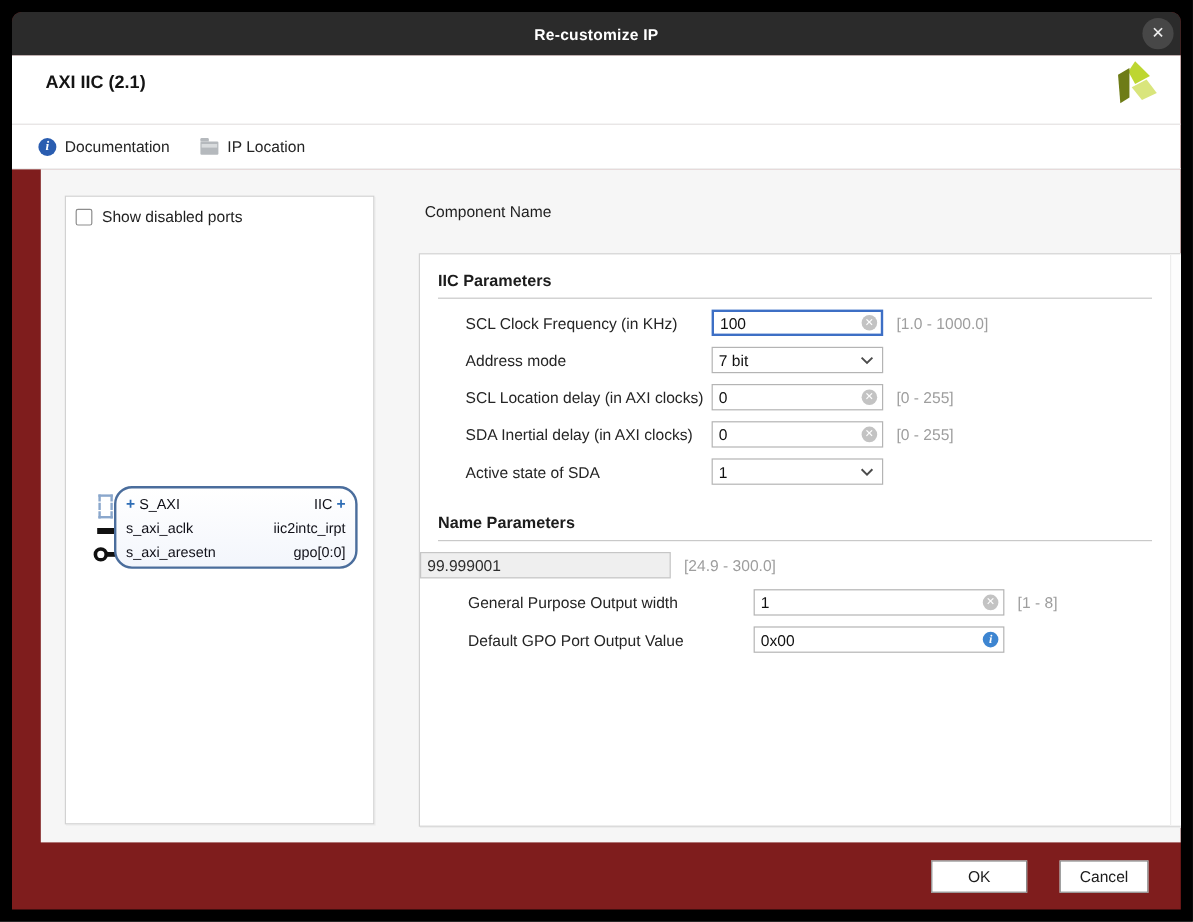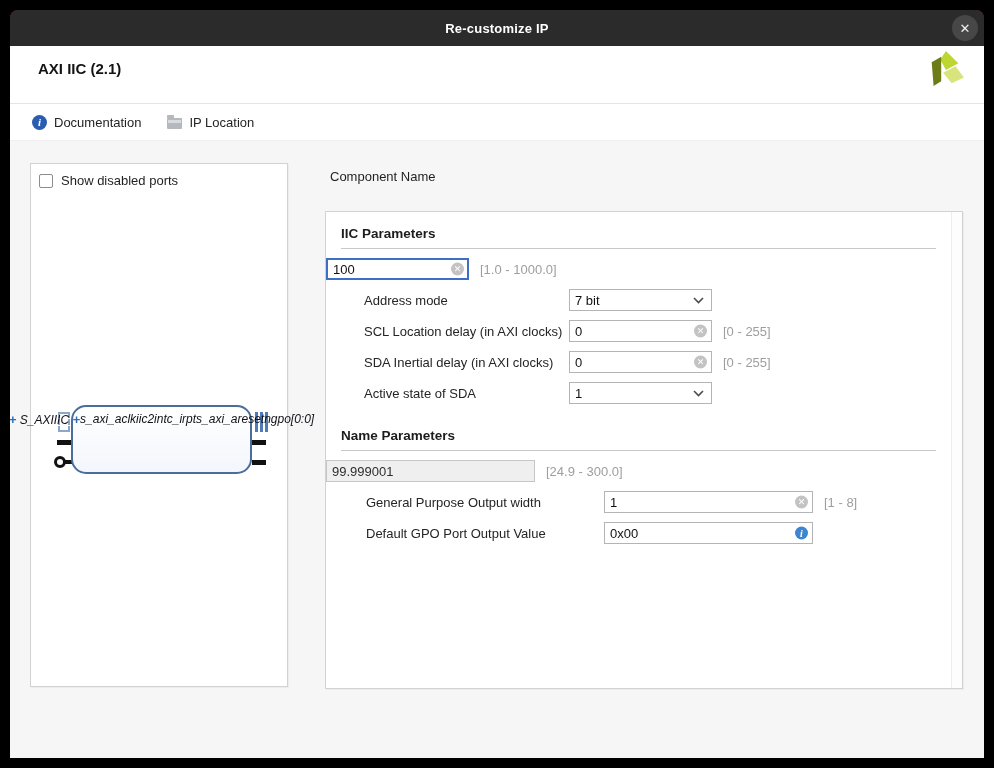--- a/index.html
+++ b/index.html
@@ -26,32 +26,32 @@
              gap: 26px; padding-left: 22px; border-bottom: 1px solid #efefef; }
   .tool-item { display: flex; align-items: center; gap: 7px; font-size: 13px; color: #242424; cursor: pointer; }
   .info-icon { width: 15px; height: 15px; border-radius: 50%; background: #2a5db0; color: #fff;
                font: italic bold 11px "Liberation Serif",serif; display: flex; align-items: center; justify-content: center; }
   .folder-icon { width: 15px; height: 11px; background: #b5b9bd; border-radius: 1px; position: relative; margin-top: 2px; }
   .folder-icon::before { content: ""; position: absolute; left: 0; top: -3px; width: 7px; height: 3px;
                background: #b5b9bd; border-radius: 1px 1px 0 0; }
   .folder-icon::after { content: ""; position: absolute; left: 1px; top: 2px; right: 1px; height: 3px; background: #d9dcde; }
 
   
-  .body { flex: 1; position: relative; background: #f6f6f6; }
+  .body { flex: 1; position: relative; background: #f6f6f6; margin-left: 24px; }
 
   .left-panel { position: absolute; left: 20px; top: 22px; width: 258px; height: 524px;
                 background: #fff; border: 1px solid #d2d2d2; box-shadow: 1px 1px 0 #ececec; }
   .cb-row { display: flex; align-items: center; gap: 8px; padding: 9px 0 0 8px; font-size: 13px; color: #1f1f1f; }
   .checkbox { width: 14px; height: 14px; border: 1px solid #8d8d8d; background: #fff; border-radius: 2px; flex: none; }
 
   
-  .ip-block { position: absolute; left: 40px; top: 241px; width: 181px; height: 69px;
+  .ip-block { position: absolute; left: 40px; top: 241px; width: 203px; height: 69px;
               border: 2px solid #4a6d9c; border-radius: 15px;
               background: linear-gradient(#ffffff,#f3f6fc); font-size: 12px; color: #101018;
-              display: flex; justify-content: center; padding: 2px 8px; font-style: italic; }
+              display: flex; flex-direction: column; justify-content: center; padding: 2px 8px; }
   .blk-row { display: flex; justify-content: space-between; align-items: center; height: 20px; white-space: nowrap; }
   .plus { color: #2e6db5; font-weight: bold; font-size: 13px; }
   .pin { position: absolute; background: #111; }
   .iface-dashed { position: absolute; left: 27px; top: 248px; width: 12px; height: 20px;
                   border: 2px dashed #8aa7cc; background: #fff; }
   .bars { position: absolute; left: 224px; top: 248px; display: flex; gap: 2px; }
   .bars i { width: 3px; height: 20px; background: #4f7cb8; }
   .ring { position: absolute; left: 23px; top: 292px; width: 12px; height: 12px;
           border: 3px solid #111; border-radius: 50%; background: #fff; }
 
@@ -170,20 +170,21 @@
     <div class="comp-row">
       <label>Component Name</label>
     </div>
 
     <div class="right-panel">
       <div class="scroll-strip"></div>
 
       <div class="section-head">IIC Parameters</div>
 
       <div class="param-row s1">
+        <span class="param-label">SCL Clock Frequency (in KHz)</span>
         <span class="control">
           <input type="text" class="focused" value="100" style="">
           <span class="clear-icon">✕</span>
         </span>
         <span class="hint">[1.0 - 1000.0]</span>
       </div>
 
       <div class="param-row s1">
         <span class="param-label">Address mode</span>
         <span class="control">
@@ -247,13 +248,17 @@
       <div class="param-row s2">
         <span class="param-label">Default GPO Port Output Value</span>
         <span class="control">
           <input type="text" value="0x00" style="">
           <span class="blue-info">i</span>
         </span>
       </div>
     </div>
   </div>
 
+  <div class="footer">
+    <button class="btn ok">OK</button>
+    <button class="btn cancel">Cancel</button>
+  </div>
 </div>
 
 </body></html>

